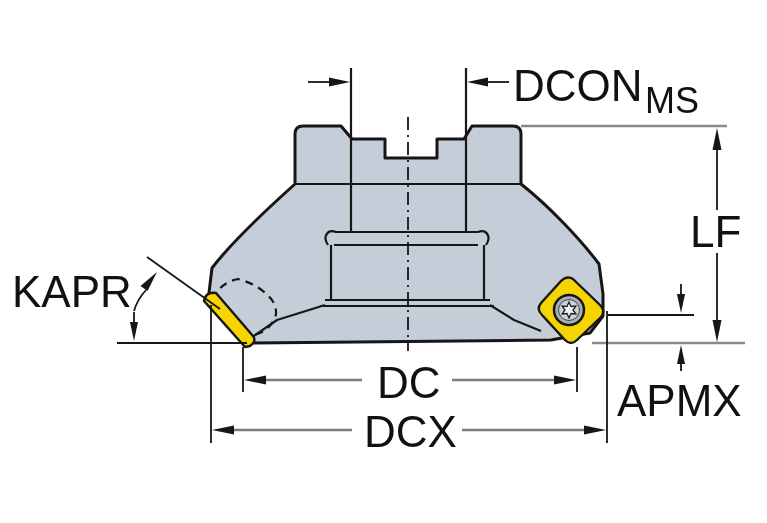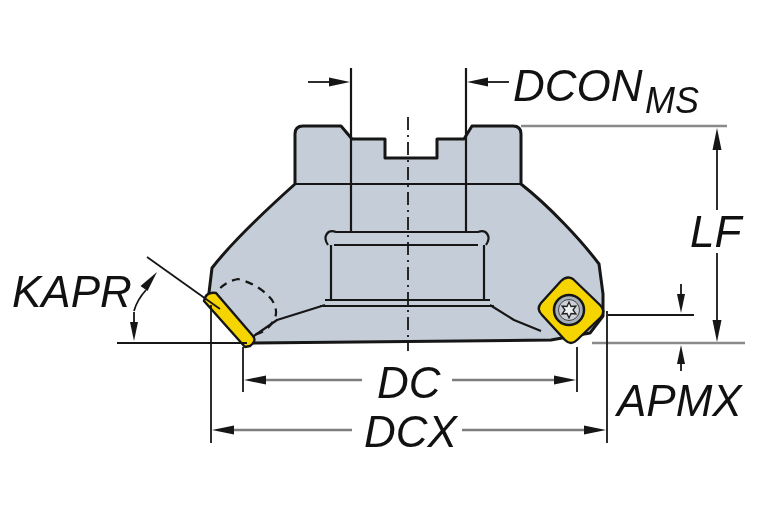--- a/index.html
+++ b/index.html
@@ -1,21 +1,21 @@
 <!DOCTYPE html>
 <html style="--c-body: #c5ced8; --c-insert: #f6d400; --c-line: #161616; --c-dim: #7d7d7d; --c-gray: #8a8a8a; --c-bg: #ffffff; --c-screw: #a8b1ba;"><head>
 <meta charset="utf-8">
 <style>
   :root{
     --c-body:#c5ced8; --c-insert:#f6d400; --c-line:#161616;
     --c-dim:#7d7d7d; --c-gray:#8a8a8a; --c-bg:#ffffff; --c-screw:#a8b1ba;
   }
   html,body{margin:0;padding:0;}
   body{background:var(--c-bg);width:767px;height:523px;overflow:hidden;}
-  .stage{position:relative;width:767px;height:374px;background:var(--c-bg);font-style:italic;}
+  .stage{position:relative;width:767px;height:374px;background:var(--c-bg);}
   .outline-path{fill:var(--c-body);stroke:var(--c-line);stroke-width:3;stroke-linejoin:round;}
   .iline{fill:none;stroke:var(--c-line);stroke-width:2.2;stroke-linejoin:round;}
   .centerline{fill:none;stroke:var(--c-line);stroke-width:1.8;stroke-dasharray:13 5 2 5;}
   .dashed{fill:none;stroke:var(--c-line);stroke-width:2.2;stroke-dasharray:8 6;}
   .insert{fill:var(--c-insert);stroke:var(--c-line);stroke-width:2.4;stroke-linejoin:round;}
   .dimline{stroke:var(--c-line);stroke-width:1.8;fill:none;}
   .dimgray{stroke:var(--c-dim);stroke-width:2.4;fill:none;}
   .refgray{stroke:var(--c-gray);stroke-width:2.6;fill:none;}
   .refdark{stroke:var(--c-line);stroke-width:2.2;fill:none;}
   .arrow{fill:var(--c-line);stroke:none;}

